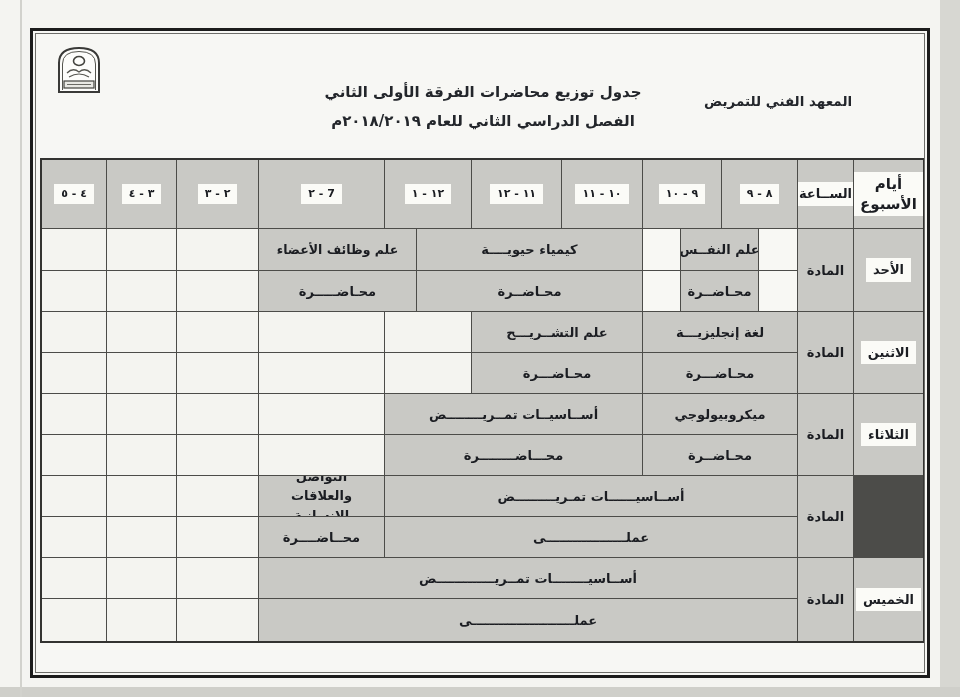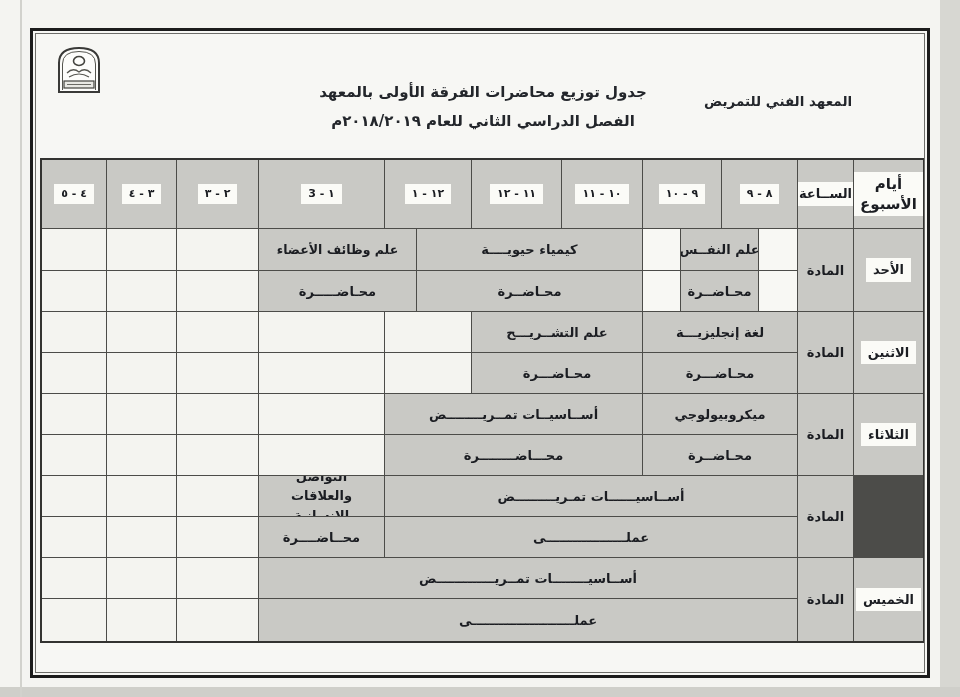--- a/index.html
+++ b/index.html
@@ -74,21 +74,21 @@
     <path d="M9.5 47 L9.5 21 Q9.5 8.5 26 8.5 Q42.5 8.5 42.5 21 L42.5 47" fill="none" stroke="#55554f" stroke-width="1"></path>
     <ellipse cx="26" cy="18" rx="5.5" ry="4.5" fill="none" stroke="#44443f" stroke-width="1.6"></ellipse>
     <path d="M14 30 Q20 24 26 29 Q32 24 38 30" fill="none" stroke="#55554f" stroke-width="1.3"></path>
     <path d="M16 34 Q26 28 36 34" fill="none" stroke="#55554f" stroke-width="1.1"></path>
     <rect x="11" y="38" width="30" height="7" fill="#e9e9e4" stroke="#44443f" stroke-width="1.2"></rect>
     <line x1="14" y1="41.5" x2="38" y2="41.5" stroke="#6a6a64" stroke-width="1"></line>
   </svg>
   <div class="institute">المعهد الفني للتمريض</div>
 
   <div class="titles">
-    <div class="t1">جدول توزيع محاضرات الفرقة الأولى بالمعهد</div>
+    <div class="t1">جدول توزيع محاضرات الفرقة الأولى الثاني</div>
     <div class="t2">الفصل الدراسي الثاني للعام ٢٠١٨/٢٠١٩م</div>
   </div>
 
   <div class="grid">
 
     <div class="c corner" style="grid-area:1/1/2/2">
       <div class="box"><span>أيام</span><br>
       <span>الأسبوع</span></div>
     </div>
     <div class="c" style="grid-area:1/2/2/3">
@@ -103,21 +103,21 @@
     <div class="c" style="grid-area:1/7/2/8">
         <span class="box slot">١٠ - ١١</span>
       </div>
     <div class="c" style="grid-area:1/8/2/9">
         <span class="box slot">١١ - ١٢</span>
       </div>
     <div class="c" style="grid-area:1/9/2/11">
         <span class="box slot">١٢ - ١</span>
       </div>
     <div class="c" style="grid-area:1/11/2/12">
-        <span class="box slot">١ - 3</span>
+        <span class="box slot">7 - ٢</span>
       </div>
     <div class="c" style="grid-area:1/12/2/13">
         <span class="box slot">٢ - ٣</span>
       </div>
     <div class="c" style="grid-area:1/13/2/14">
         <span class="box slot">٣ - ٤</span>
       </div>
     <div class="c" style="grid-area:1/14/2/15">
         <span class="box slot">٤ - ٥</span>
       </div>

